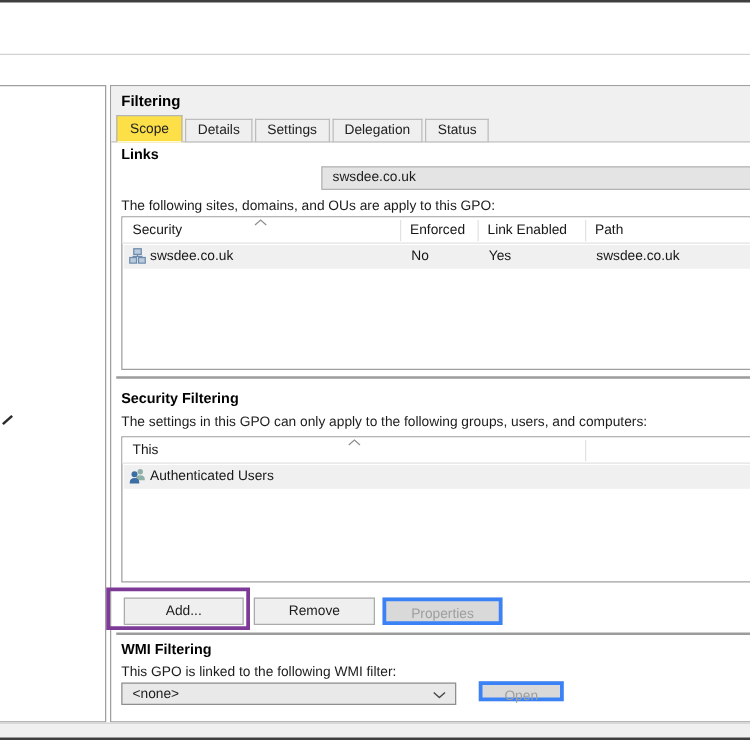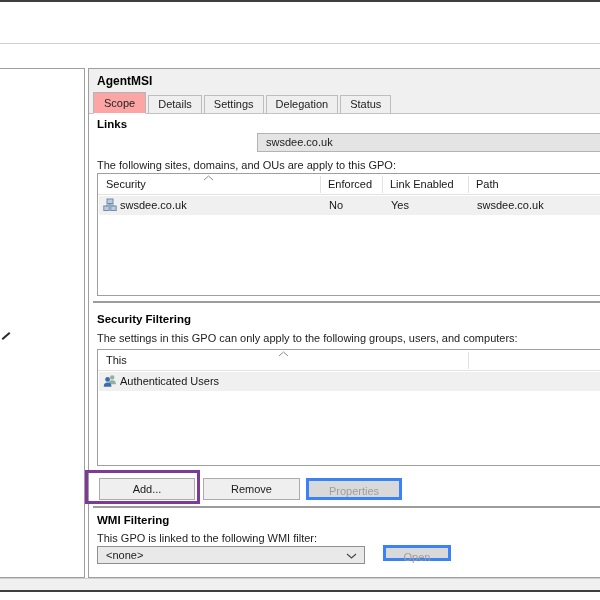--- a/index.html
+++ b/index.html
@@ -23,21 +23,21 @@
 
   
   .gpo-pane { left:88px; top:68px; width:522px; height:510px; border:1px solid #9f9f9f; background:#ffffff; }
   .pane-top { position:absolute; left:0; top:0; right:0; height:45px; background:#f0f0f0; }
   .pane-title { position:absolute; left:8px; top:5px; font-size:12px; font-weight:bold; color:#000; }
   .tabstrip-line { position:absolute; left:0; top:44px; right:0; height:1px; background:#c3c3c3; }
   .tabs { position:absolute; left:4px; top:26px; height:19px; display:flex; align-items:flex-end; }
   .tab { border:1px solid #bdbdbd; border-bottom:none; background:#efefef; padding:2px 9px 3px 9px;
          margin-right:2px; font-size:11px; color:#222; position:relative; }
   .tab { border-bottom:1px solid #c3c3c3; }
-  .tab.active { background:#fca5a5; border:1px solid #b5b5b5; border-bottom:1px solid #ffffff;
+  .tab.active { background:#fde047; border:1px solid #b5b5b5; border-bottom:1px solid #ffffff;
                 padding:4px 10px 4px 10px; z-index:2; }
 
   .sect-heading { font-weight:bold; font-size:11.5px; color:#000; }
   .caption { font-size:11px; color:#1c1c1c; }
 
   
   .flat-combo { background:#e4e4e4; border:1px solid #b3b3b3; height:19px; line-height:17px;
                 padding-left:8px; font-size:11px; color:#1c1c1c; }
   .wmi-select { background:#e9e9e9; border:1px solid #8f8f8f; height:18px; line-height:16px;
                 padding-left:8px; font-size:11px; color:#1c1c1c; }
@@ -73,21 +73,21 @@
   <div class="abs top-line"></div>
   <div class="abs toolbar-line"></div>
 
   <div class="abs tree-pane">
     <div class="tree-artifact"></div>
   </div>
 
   <div class="abs gpo-pane">
 
     <div class="pane-top">
-      <div class="pane-title">AgentMSI</div>
+      <div class="pane-title">Filtering</div>
       <div class="tabstrip-line"></div>
       <div class="tabs">
         <div class="tab active">Scope</div>
         <div class="tab">Details</div>
         <div class="tab">Settings</div>
         <div class="tab">Delegation</div>
         <div class="tab">Status</div>
       </div>
     </div>
 

